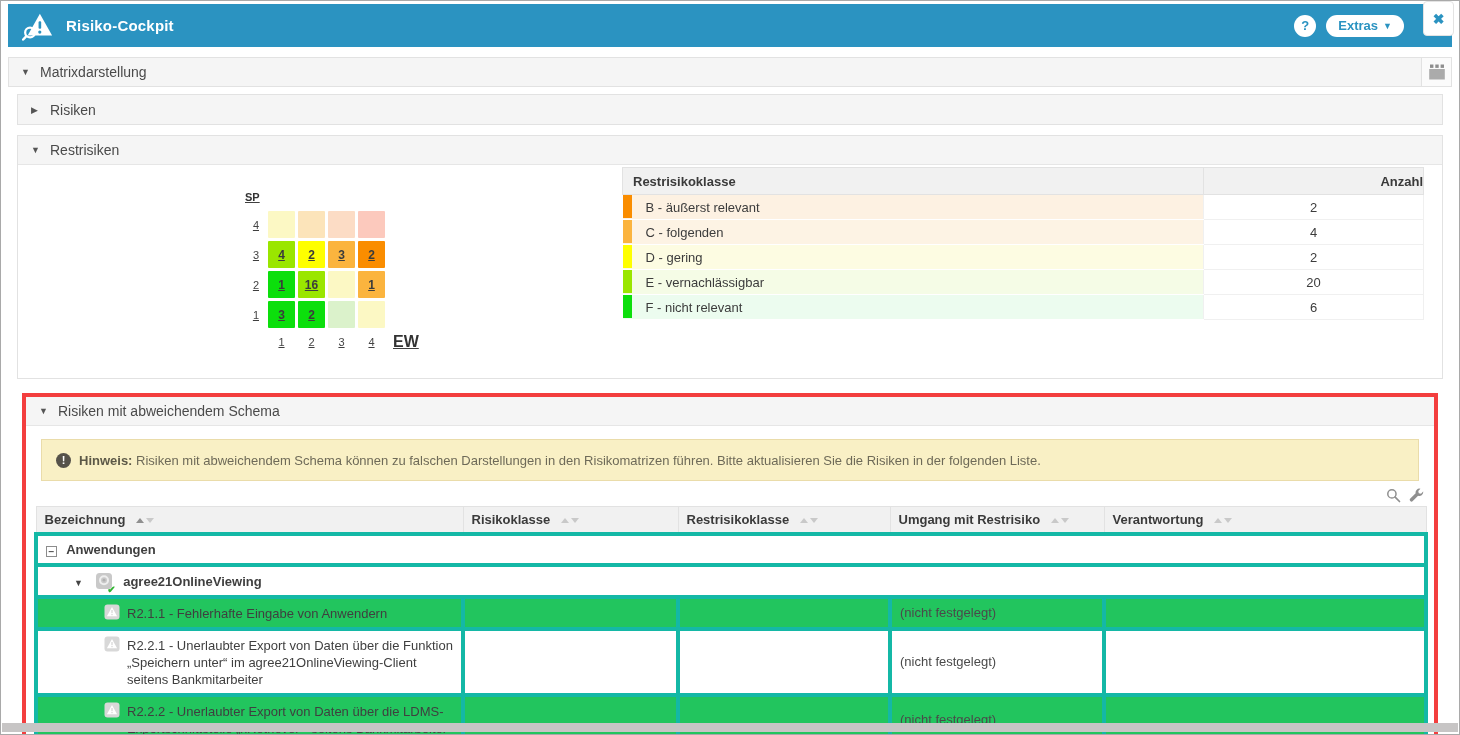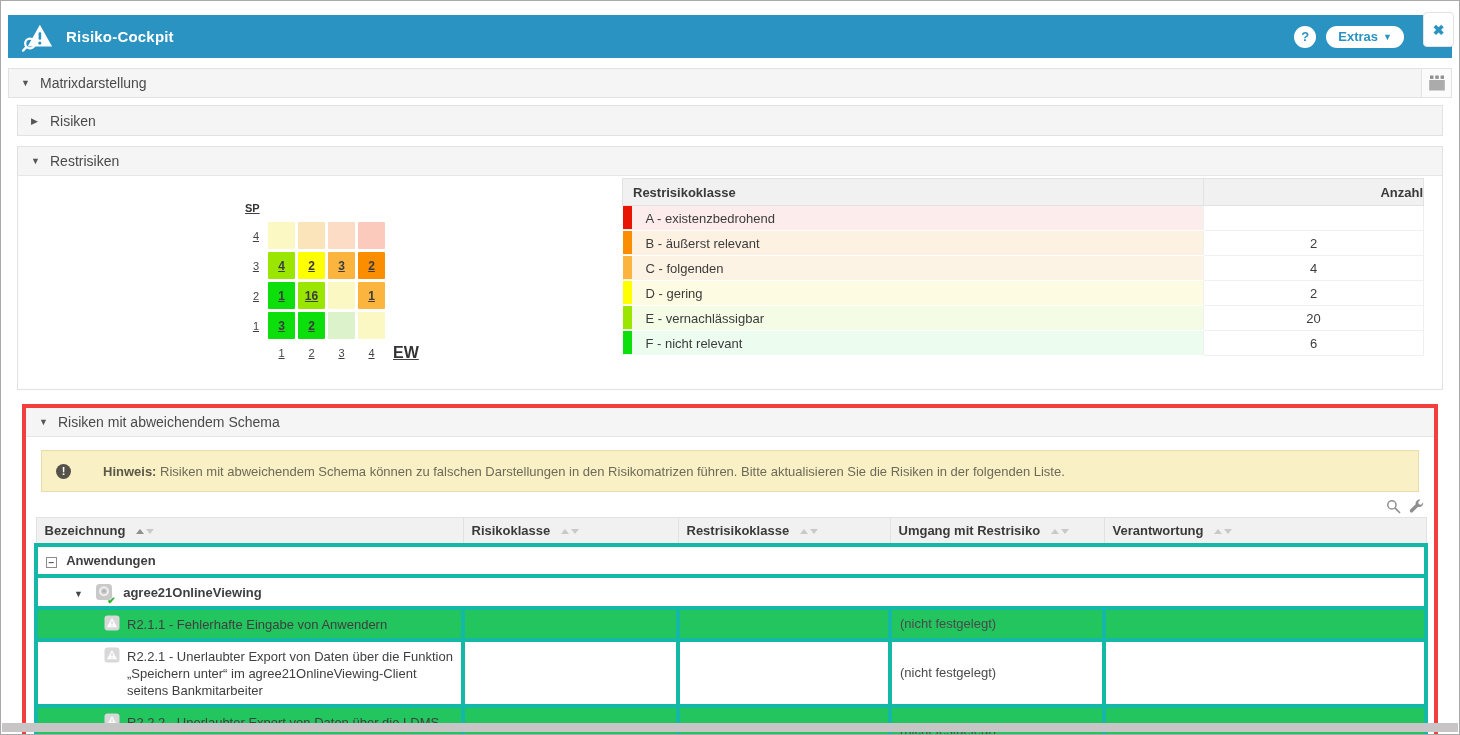--- a/index.html
+++ b/index.html
@@ -1,18 +1,18 @@
 <!DOCTYPE html>
 <html><head>
 <meta charset="utf-8">
 <style>
   * { box-sizing: border-box; margin:0; padding:0; }
   html,body { width:1460px; height:735px; }
   body { font-family:"Liberation Sans", sans-serif; background:#fff; position:relative; font-size:13px; color:#3f3f3f; }
-  .frame { position:absolute; inset:0; border:1px solid #a9a9a9; background:#fff; overflow:hidden; padding:14px 7px 0; }
+  .frame { position:absolute; inset:0; border:1px solid #a9a9a9; background:#fff; overflow:hidden; padding:3px 7px 0; }
   .bottom-strip { position:absolute; left:1px; right:1px; bottom:2px; height:9px; background:#c7c5c5; }
 
   
   .titlebar { height:43px; background:#2b93c1; display:flex; align-items:center; padding:0 14px; position:relative; }
   .app-ico { width:32px; height:30px; margin-right:12px; position:relative; flex:none; }
   .win-title { color:#fff; font-size:15px; font-weight:bold; letter-spacing:.2px; }
   .tb-right { margin-left:auto; display:flex; align-items:center; gap:10px; padding-right:34px; }
   .help-btn { width:22px; height:22px; border-radius:50%; background:#fff; border:none; color:#2b93c1; font-weight:bold; font-size:13px; display:flex; align-items:center; justify-content:center; cursor:pointer; }
   .extras-btn { height:22px; border-radius:12px; background:#fff; border:none; color:#2b93c1; font-weight:bold; font-size:13px; padding:0 12px; display:flex; align-items:center; gap:5px; cursor:pointer; }
   .extras-caret { font-size:9px; }
@@ -47,21 +47,21 @@
   th.k-h-count { width:220px; text-align:right; }
   .klasse-table td { height:25px; border-bottom:1px solid #fbfbfb; }
   td.k-label { position:relative; padding-left:23px; border-bottom:1px solid #fff; }
   td.k-label .ind { position:absolute; left:0; top:0; bottom:1px; width:9px; }
   td.k-count { text-align:center; border:1px solid #f0f0f0; background:#fff; }
 
   
   .hl-wrap { border:4px solid #f33e3e; margin:14px 5px 0; background:#fff; }
   .hint-box { margin:13px 15px 0; background:#f9f0c5; border:1px solid #eadcaa; padding:12px 14px; font-size:13px; color:#6e6a58; display:flex; align-items:center; gap:8px; min-height:42px; }
   .hint-ico { width:15px; height:15px; border-radius:50%; background:#56524a; color:#fff; font-size:11px; font-weight:bold; display:inline-flex; align-items:center; justify-content:center; flex:none; }
-  .hint-label { font-weight:bold; color:#5c5847;margin-left:24px; }
+  .hint-label { font-weight:bold; color:#5c5847; }
   .tools { display:flex; justify-content:flex-end; align-items:center; gap:8px; padding:7px 10px 3px; }
   .tool-btn { cursor:pointer; display:inline-flex; }
 
   .risk-table { width:calc(100% - 16px); margin:0 8px 18px; font-size:13px; color:#3f3f3f; table-layout:fixed; }
   .risk-table th { background:#f1f1f1; border:1px solid #e2e2e2; height:27px; text-align:left; padding:0 8px; font-weight:bold; color:#3a3a3a; cursor:pointer; white-space:nowrap; overflow:hidden; }
   .risk-table td { border:4px solid #14b8a6; vertical-align:middle; padding:5px 8px; }
   .risk-table tr.alt td { background:#22c55e; }
   .sort { display:inline-flex; gap:2px; margin-left:7px; vertical-align:1px; }
   .sort i { width:0; height:0; border-left:4px solid transparent; border-right:4px solid transparent; display:inline-block; }
   .sort i.up { border-bottom:5px solid #c9c9c9; }
@@ -176,24 +176,20 @@
         </div>
         <div class="klasse-wrap">
           <table class="klasse-table">
             <thead>
               <tr>
                 <th class="k-h-label">Restrisikoklasse</th>
                 <th class="k-h-count">Anzahl</th>
               </tr>
             </thead>
             <tbody>
-                <tr>
-                  <td class="k-label" style="background: rgb(253, 236, 236);"><span class="ind" style="background: rgb(232, 21, 4);"></span><span>A - existenzbedrohend</span></td>
-                  <td class="k-count"></td>
-                </tr>
                 <tr>
                   <td class="k-label" style="background: rgb(253, 241, 226);"><span class="ind" style="background: rgb(250, 141, 0);"></span><span>B - äußerst relevant</span></td>
                   <td class="k-count">2</td>
                 </tr>
                 <tr>
                   <td class="k-label" style="background: rgb(253, 243, 228);"><span class="ind" style="background: rgb(251, 180, 62);"></span><span>C - folgenden</span></td>
                   <td class="k-count">4</td>
                 </tr>
                 <tr>
                   <td class="k-label" style="background: rgb(253, 252, 226);"><span class="ind" style="background: rgb(254, 255, 0);"></span><span>D - gering</span></td>

